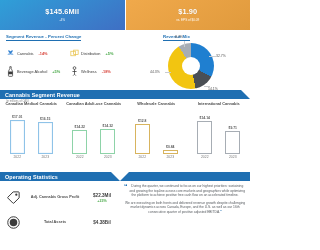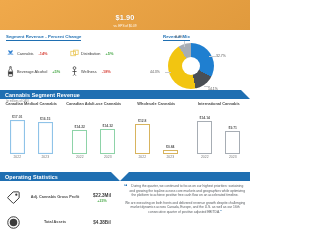--- a/index.html
+++ b/index.html
@@ -14,21 +14,21 @@
 
   
   .kpi-row{display:flex;width:250px;height:30px;gap:1px;}
   .kpi{
     flex:1;display:flex;flex-direction:column;align-items:center;
     justify-content:center;color:#fff;text-align:center;padding:1px 1px;
     box-sizing:border-box;
   }
   .kpi-1{background:linear-gradient(150deg,#2f9fd8,#3f6fc4);}
   .kpi-2{background:linear-gradient(150deg,#7fd39b,#59c48a);}
-  .kpi-3{background:linear-gradient(150deg,#f0a94b,#e09a3d);justify-content:flex-end;}
+  .kpi-3{background:linear-gradient(150deg,#f0a94b,#e09a3d);}
   .kpi-4{background:linear-gradient(150deg,#b9c94e,#a7bf46);}
   .kpi-val{font-size:7.4px;font-weight:bold;letter-spacing:.1px;line-height:9px;
            text-shadow:0 0 1px rgba(0,0,0,.18);}
   .kpi-sub{font-size:3.1px;line-height:5px;margin-top:2.5px;opacity:.95;}
 
   
   .mid{position:relative;width:250px;height:60px;background:#fff;}
   .panel-underline{
     position:absolute;font-size:4.3px;font-weight:bold;color:#1f6fb2;
     border-bottom:.7px solid #1f6fb2;padding-bottom:1px;letter-spacing:.05px;
@@ -109,20 +109,24 @@
   .qtext{font-size:3.3px;line-height:4.6px;color:#55595e;text-align:center;}
   .qtext p{margin:0 0 3px 0;}
   .qend{color:#1f6fb2;font-weight:bold;}
 </style>
 </head>
 <body>
 
 <div class="page">
 
   <div class="kpi-row">
+    <div class="kpi kpi-1">
+      <div class="kpi-val">$145.6Mil</div>
+      <div class="kpi-sub">-4%</div>
+    </div>
     <div class="kpi kpi-3">
       <div class="kpi-val">$1.90</div>
       <div class="kpi-sub">vs. EPS of $0.09</div>
     </div>
   </div>
 
   <div class="mid">
     <div class="panel-underline" id="seg-title">Segment Revenue - Percent Change</div>
     <div class="panel-underline" id="mix-title">Revenue Mix</div>
 

